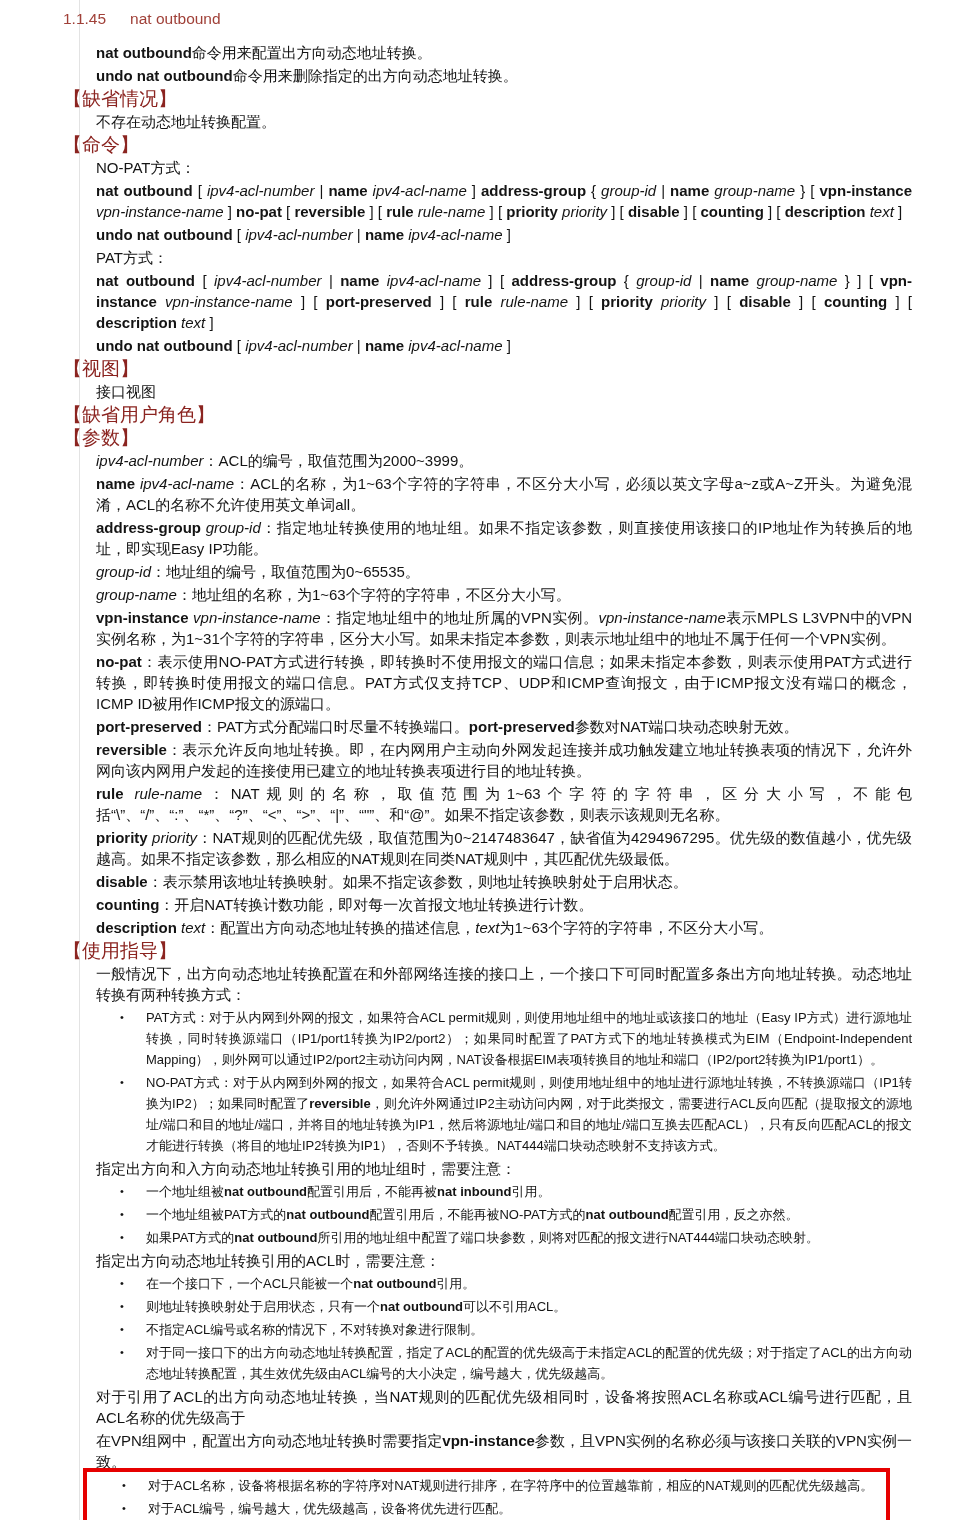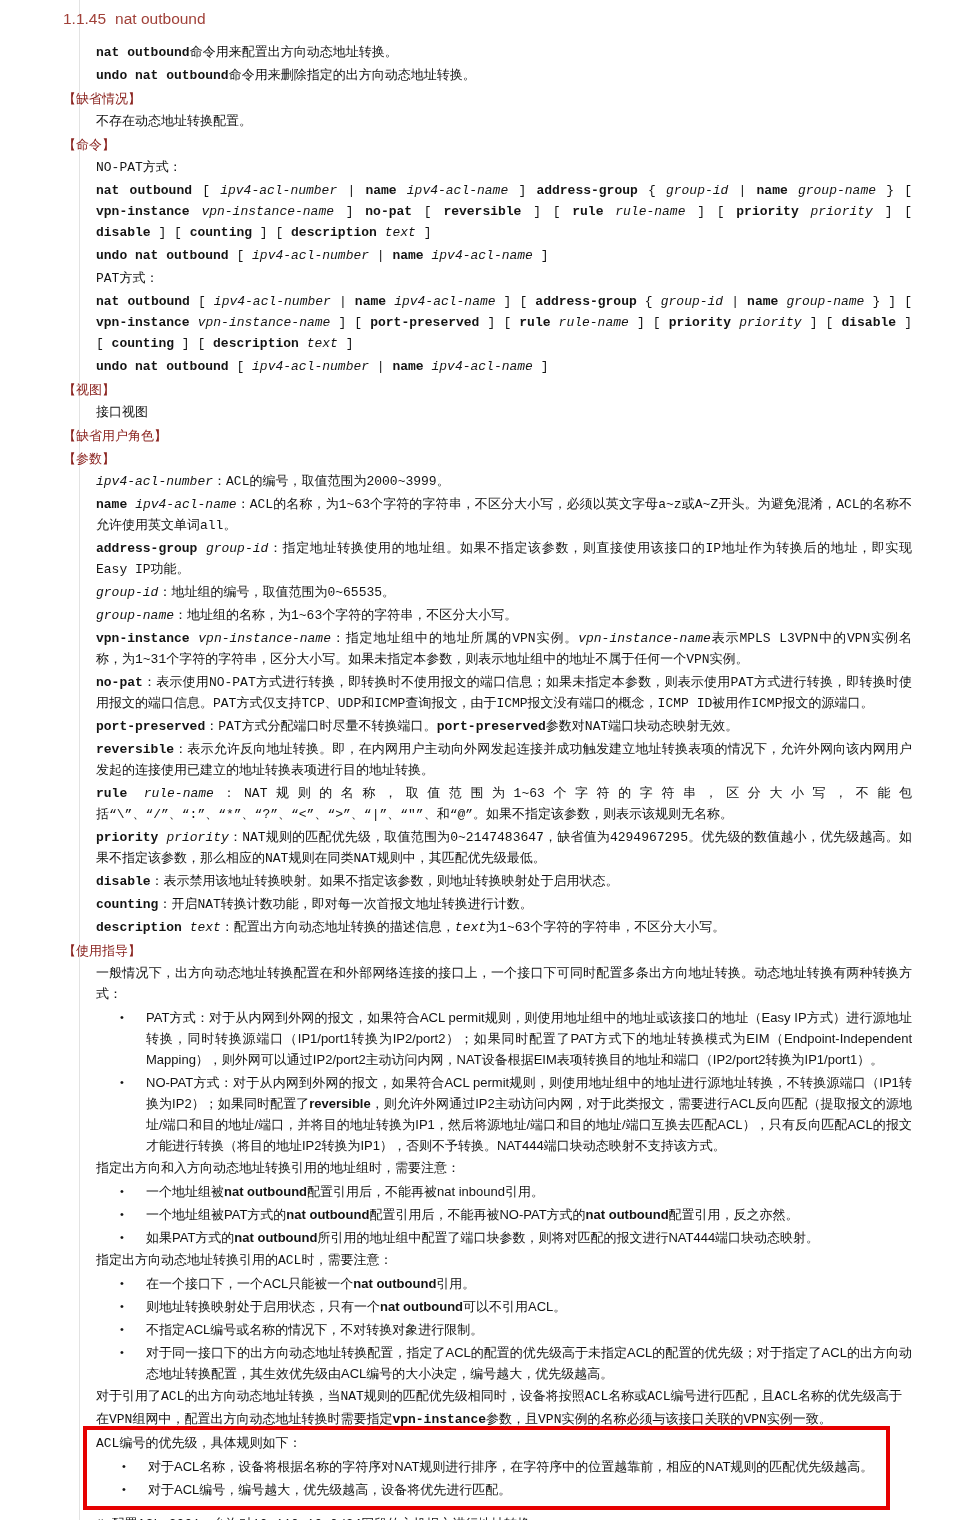--- a/index.html
+++ b/index.html
@@ -7,23 +7,23 @@
     --code-gray:#8c8c8c; --text:#141414; --edge:#e3e3e3;
   }
   html,body{margin:0;padding:0;}
   body{
     width:975px;height:1520px;overflow:hidden;background:#ffffff;
     font-family:"Liberation Sans",sans-serif;color:var(--text);position:relative;
   }
   .page-edge{position:absolute;left:79px;top:0;bottom:0;width:1px;background:var(--edge);}
   .doc{padding:5px 63px 0 63px;position:relative;}
   .h1{color:var(--title-red);font-size:15.5px;line-height:22px;margin:3px 0 12px 0;}
-  .h1 .num{margin-right:9px;}
-  .sec-h{color:var(--header-red);font-size:13px;line-height:21px;margin:2px 0;}
-  .p{font-size:13px;line-height:21px;margin:2px 0 2px 33px;text-align:justify;font-family:Liberation Mono, monospace;}
+  .h1 .num{margin-right:24px;}
+  .sec-h{color:var(--header-red);font-size:19px;line-height:21px;margin:2px 0;}
+  .p{font-size:15px;line-height:21px;margin:2px 0 2px 33px;text-align:justify;}
   .p.noj{text-align:left;}
   .bullet{display:flex;font-size:13px;line-height:21px;margin:2px 0 2px 57px;}
   .bullet .dot{flex:none;width:26px;font-size:11px;}
   .bullet .bt{flex:1;text-align:justify;}
   .redbox{
     border:4px solid var(--box-red);margin:-6px 22px 4px 20px;
     padding:1px 8px 4px 9px;position:relative;background:transparent;
   }
   .redbox .p{margin-left:0;}
   .redbox .bullet{margin-left:26px;}
@@ -80,21 +80,21 @@
       <span class="dot">•</span>
       <div class="bt"><span>PAT方式：对于从内网到外网的报文，如果符合ACL permit规则，则使用地址组中的地址或该接口的地址（Easy IP方式）进行源地址转换，同时转换源端口（IP1/port1转换为IP2/port2）；如果同时配置了PAT方式下的地址转换模式为EIM（Endpoint-Independent Mapping），则外网可以通过IP2/port2主动访问内网，NAT设备根据EIM表项转换目的地址和端口（IP2/port2转换为IP1/port1）。</span></div>
     </div>
   <div class="bullet">
       <span class="dot">•</span>
       <div class="bt"><span>NO-PAT方式：对于从内网到外网的报文，如果符合ACL permit规则，则使用地址组中的地址进行源地址转换，不转换源端口（IP1转换为IP2）；如果同时配置了</span><span style="font-weight: bold;">reversible</span><span>，则允许外网通过IP2主动访问内网，对于此类报文，需要进行ACL反向匹配（提取报文的源地址/端口和目的地址/端口，并将目的地址转换为IP1，然后将源地址/端口和目的地址/端口互换去匹配ACL），只有反向匹配ACL的报文才能进行转换（将目的地址IP2转换为IP1），否则不予转换。NAT444端口块动态映射不支持该方式。</span></div>
     </div>
   <div class="p"><span>指定出方向和入方向动态地址转换引用的地址组时，需要注意：</span></div>
   <div class="bullet">
       <span class="dot">•</span>
-      <div class="bt"><span>一个地址组被</span><span style="font-weight: bold;">nat outbound</span><span>配置引用后，不能再被</span><span style="font-weight: normal;">nat inbound</span><span>引用。</span></div>
+      <div class="bt"><span>一个地址组被</span><span style="font-weight: bold;">nat outbound</span><span>配置引用后，不能再被</span><span style="font-weight: bold;">nat inbound</span><span>引用。</span></div>
     </div>
   <div class="bullet">
       <span class="dot">•</span>
       <div class="bt"><span>一个地址组被PAT方式的</span><span style="font-weight: bold;">nat outbound</span><span>配置引用后，不能再被NO-PAT方式的</span><span style="font-weight: bold;">nat outbound</span><span>配置引用，反之亦然。</span></div>
     </div>
   <div class="bullet">
       <span class="dot">•</span>
       <div class="bt"><span>如果PAT方式的</span><span style="font-weight: bold;">nat outbound</span><span>所引用的地址组中配置了端口块参数，则将对匹配的报文进行NAT444端口块动态映射。</span></div>
     </div>
   <div class="p"><span>指定出方向动态地址转换引用的ACL时，需要注意：</span></div>
@@ -111,21 +111,20 @@
       <div class="bt"><span>不指定ACL编号或名称的情况下，不对转换对象进行限制。</span></div>
     </div>
   <div class="bullet">
       <span class="dot">•</span>
       <div class="bt"><span>对于同一接口下的出方向动态地址转换配置，指定了ACL的配置的优先级高于未指定ACL的配置的优先级；对于指定了ACL的出方向动态地址转换配置，其生效优先级由ACL编号的大小决定，编号越大，优先级越高。</span></div>
     </div>
   <div class="p"><span>对于引用了ACL的出方向动态地址转换，当NAT规则的匹配优先级相同时，设备将按照ACL名称或ACL编号进行匹配，且ACL名称的优先级高于</span></div>
   <div class="p"><span>在VPN组网中，配置出方向动态地址转换时需要指定</span><span style="font-weight: bold;">vpn-instance</span><span>参数，且VPN实例的名称必须与该接口关联的VPN实例一致。</span></div>
 
   <div class="redbox">
-    <div class="p"><span>ACL编号的优先级，具体规则如下：</span></div>
     <div class="bullet">
         <span class="dot">•</span>
         <div class="bt"><span>对于ACL名称，设备将根据名称的字符序对NAT规则进行排序，在字符序中的位置越靠前，相应的NAT规则的匹配优先级越高。</span></div>
       </div>
     <div class="bullet">
         <span class="dot">•</span>
         <div class="bt"><span>对于ACL编号，编号越大，优先级越高，设备将优先进行匹配。</span></div>
       </div>
   </div>
 

